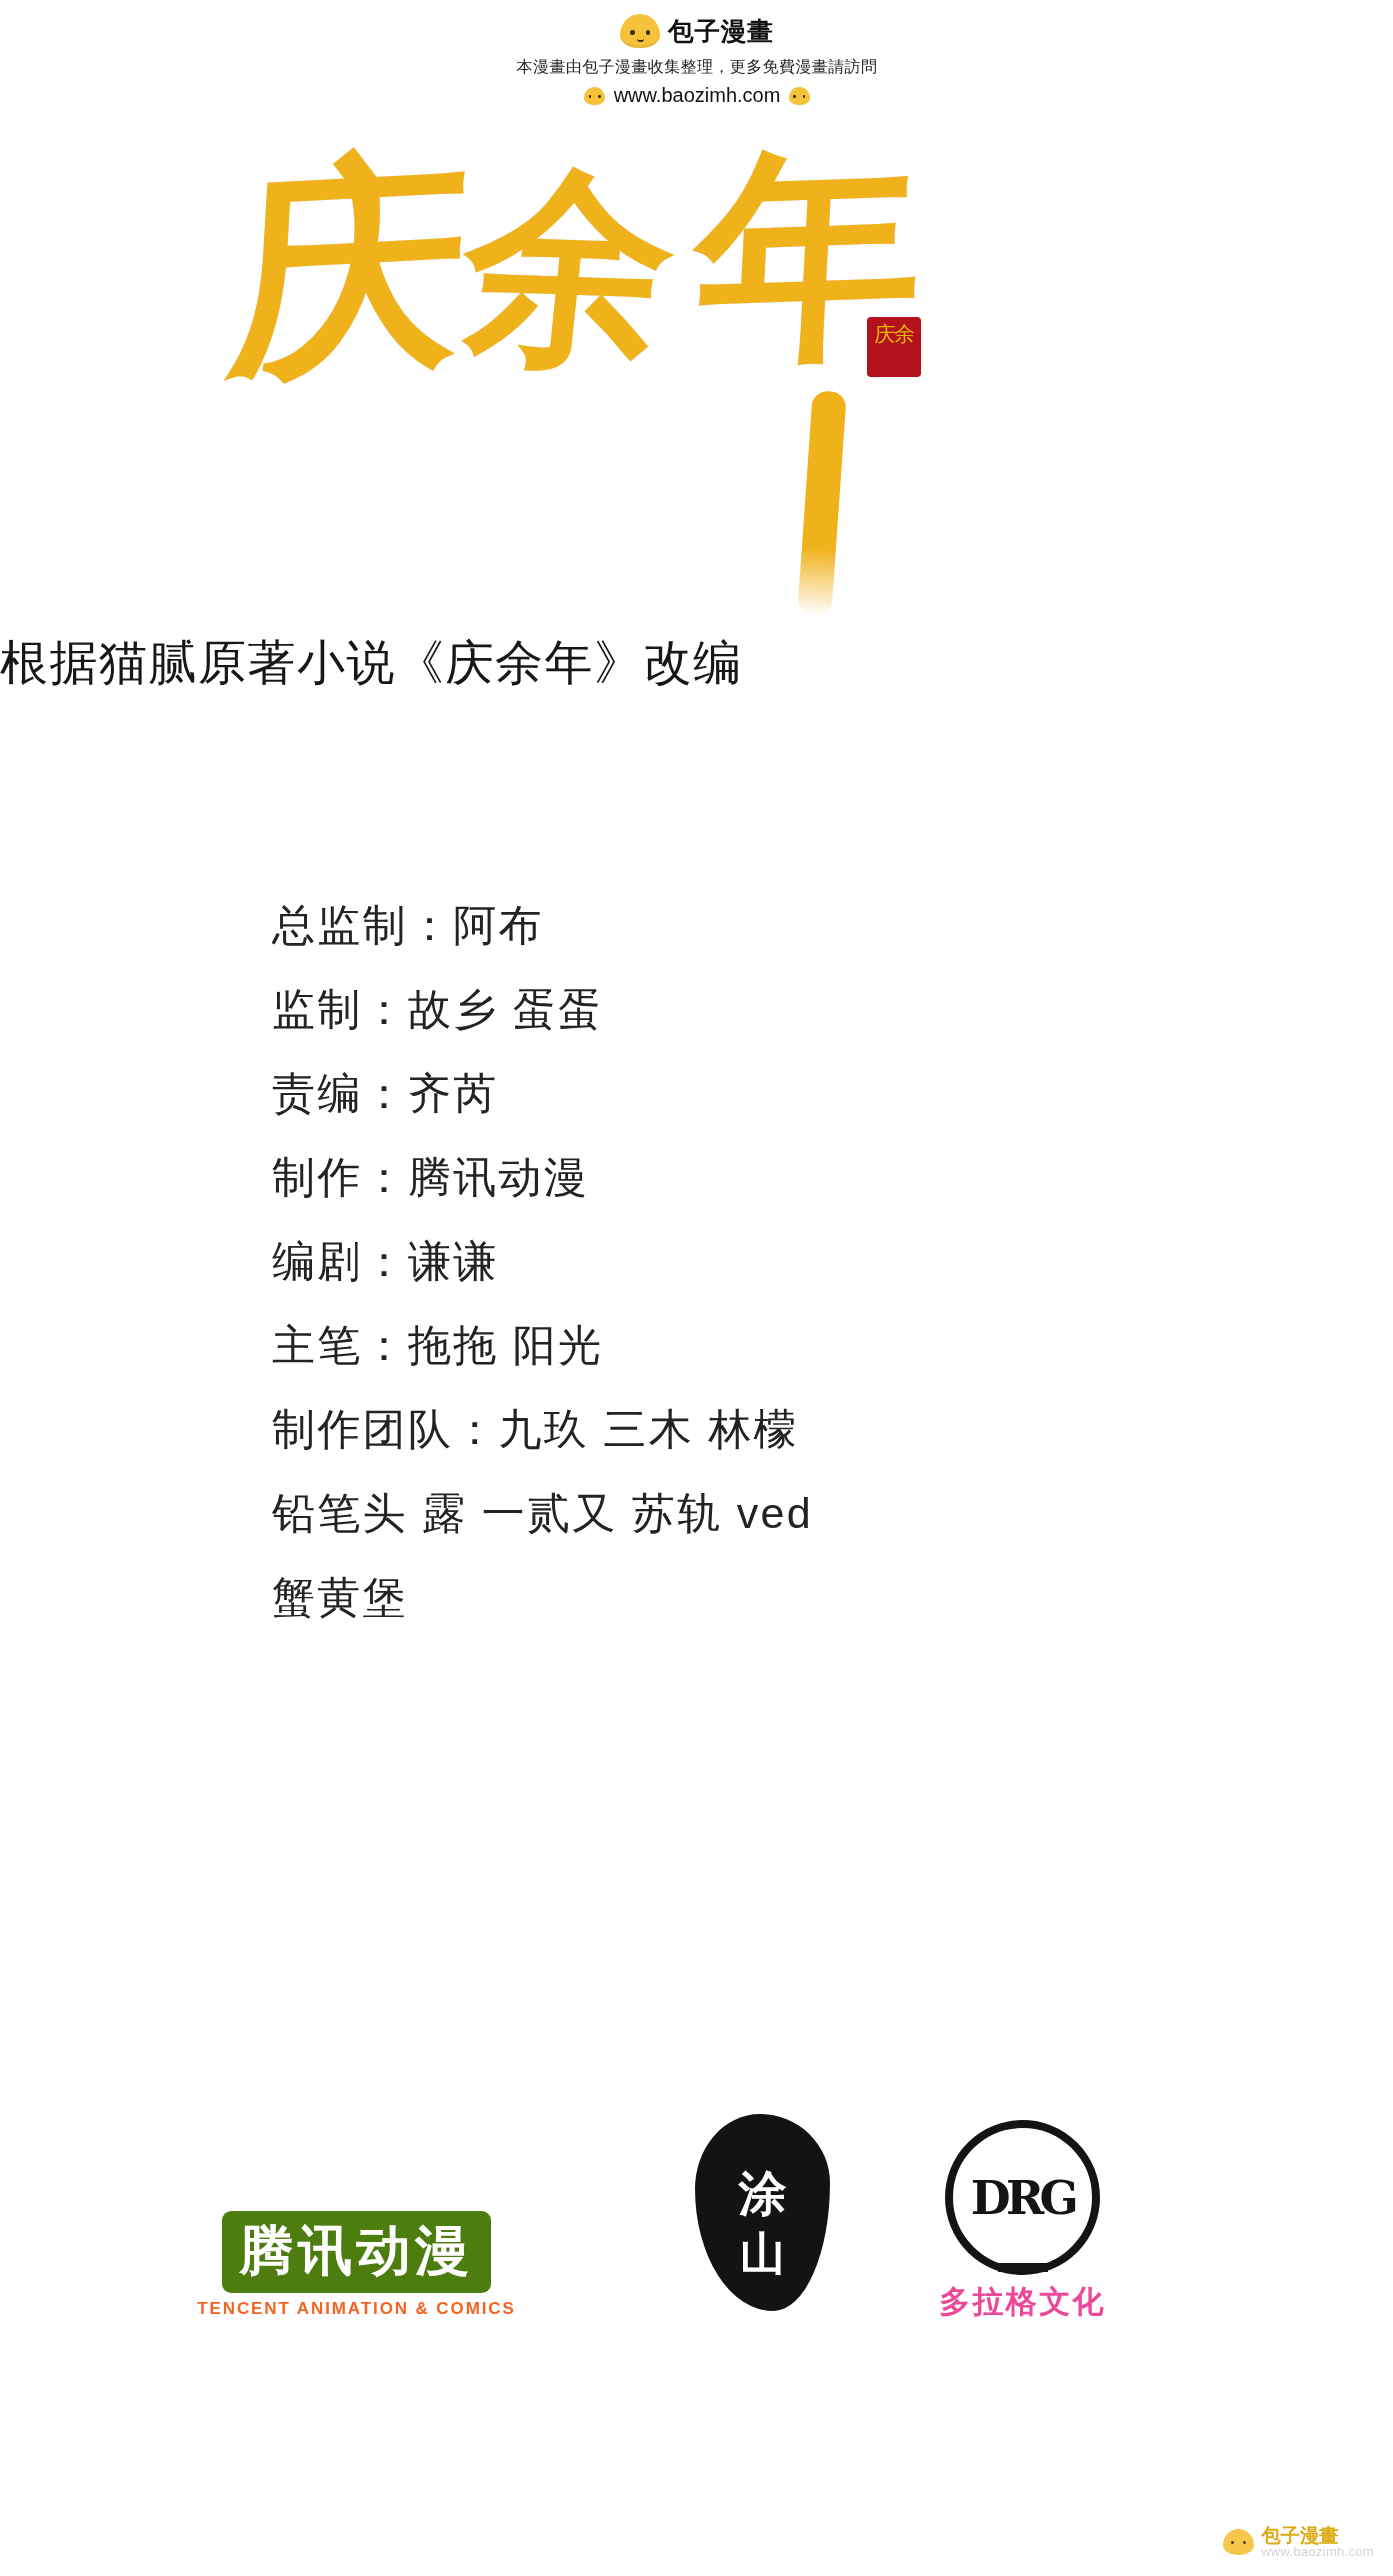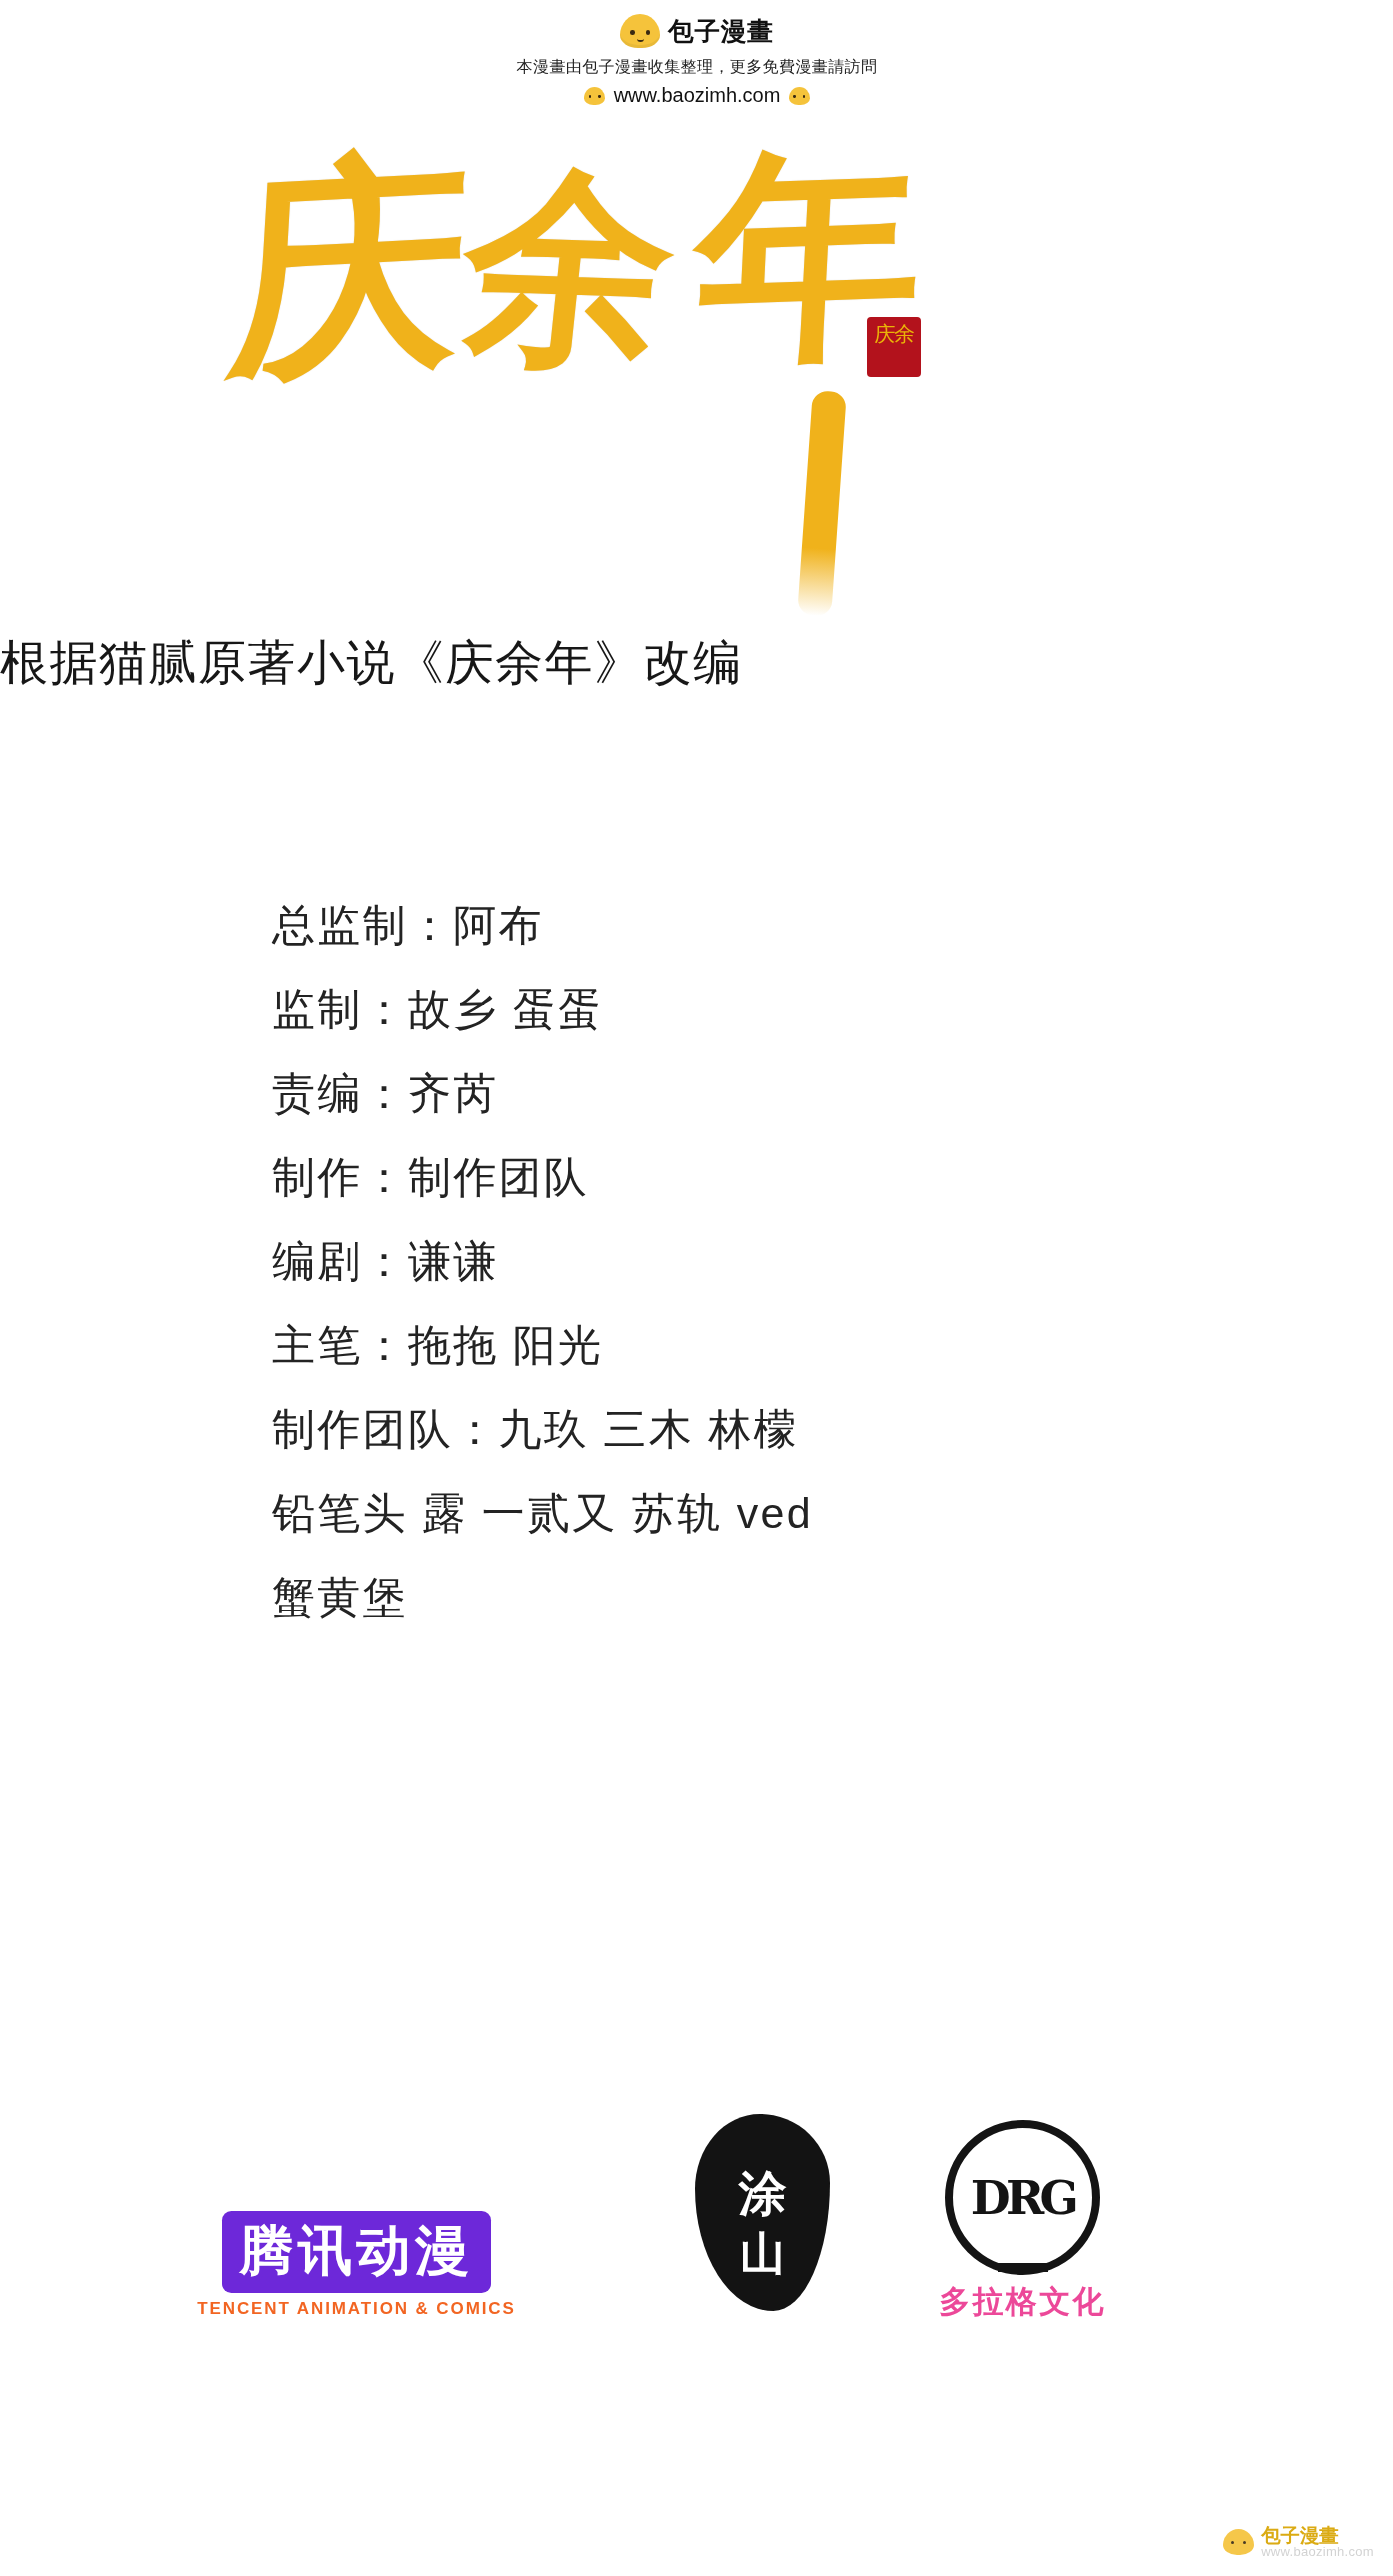--- a/index.html
+++ b/index.html
@@ -184,21 +184,21 @@
   }
   .logo-tencent {
     position: absolute;
     left: 155px;
     top: 128px;
     width: 403px;
     text-align: center;
   }
   .tx-box {
     display: inline-block;
-    background: #6d28d9;
+    background: #4d7c0f;
     border-radius: 9.3px;
     padding: 9.3px 17px 12.4px 17px;
   }
   .tx-box .tx-text {
     font-family: "DejaVu Serif", serif;
     font-size: 54px;
     font-weight: bold;
     color: #ffffff;
     letter-spacing: 4.6px;
     line-height: 60px;
@@ -349,21 +349,21 @@
   <span class="ink-stroke"></span>
   <span class="seal">庆余</span>
 </div>
 
 <div class="adapt-line">根据猫腻原著小说《庆余年》改编</div>
 
 <div class="credits">
   <div class="credit-line">总监制：阿布</div>
   <div class="credit-line">监制：故乡 蛋蛋</div>
   <div class="credit-line">责编：齐芮</div>
-  <div class="credit-line">制作：制作团队</div>
+  <div class="credit-line">制作：腾讯动漫</div>
   <div class="credit-line">编剧：谦谦</div>
   <div class="credit-line">主笔：拖拖 阳光</div>
   <div class="credit-line">制作团队：九玖 三木 林檬</div>
   <div class="credit-line">铅笔头 露 一贰又 苏轨 ved</div>
   <div class="credit-line">蟹黄堡</div>
 </div>
 
 <div class="logos">
 
   <div class="logo-tencent">

